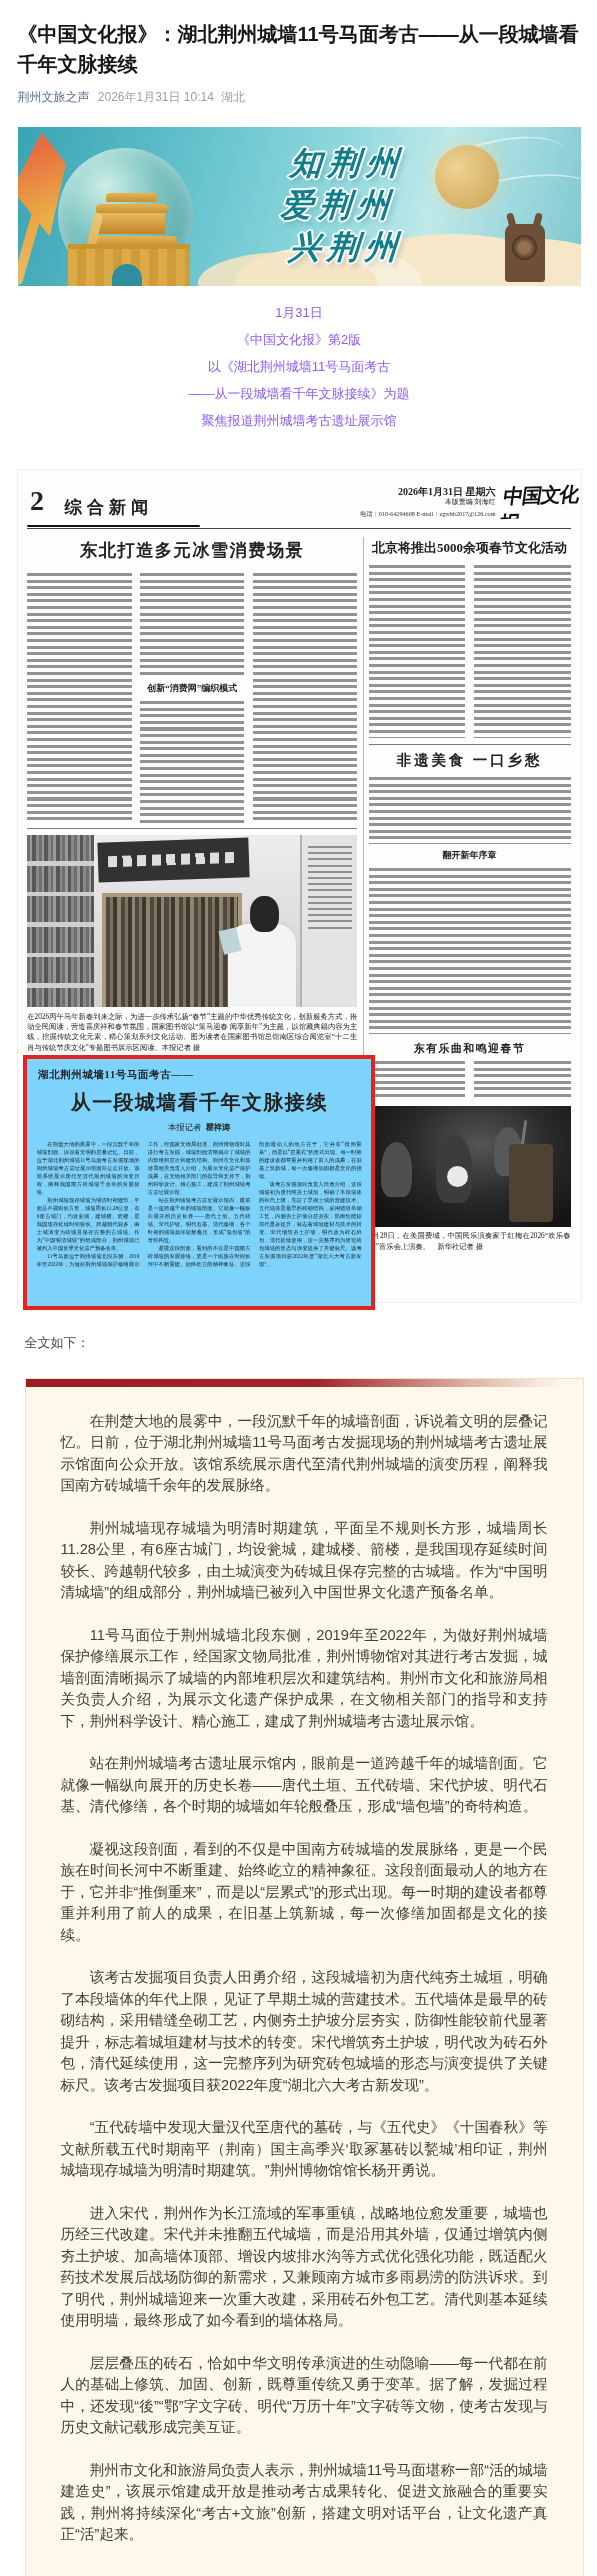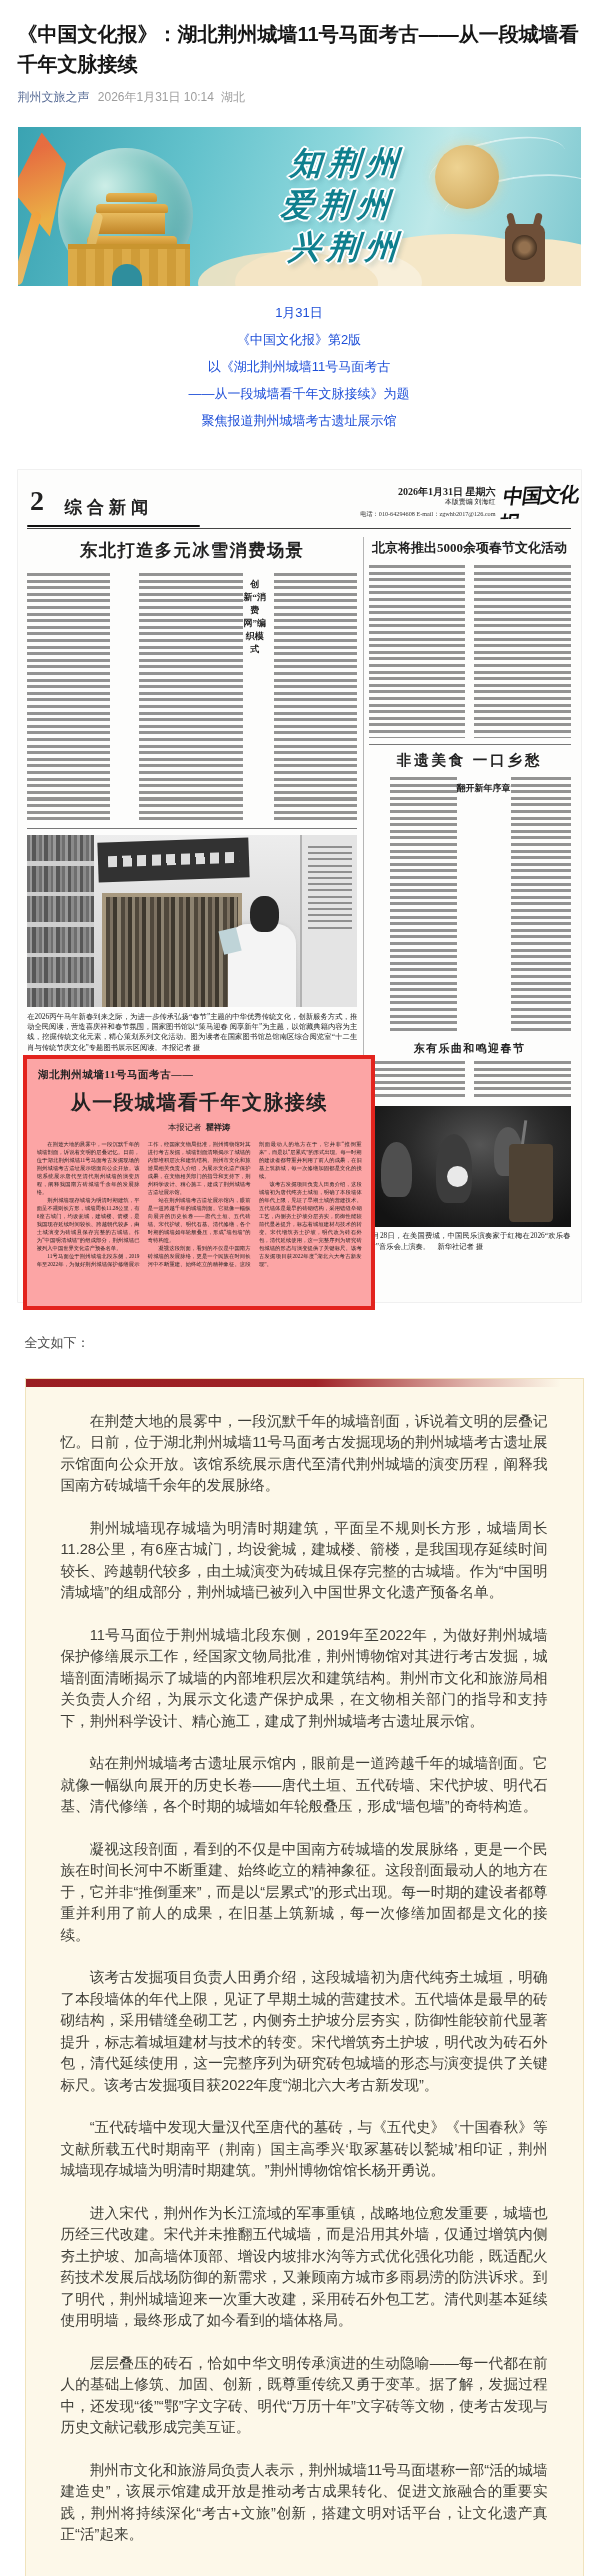--- a/index.html
+++ b/index.html
@@ -46,21 +46,21 @@
   .c2{right:159px;bottom:-32px;width:187px;height:72px;background:#f8efda;}
   .c3{right:-35px;bottom:-16.6px;width:159px;height:64px;}
   .c4{left:180px;bottom:-28px;width:180px;height:62px;background:#f3e3c2;opacity:.9;}
   .bronze{position:absolute;right:36px;bottom:4.2px;width:40px;height:58px;background:#6e4f38;border-radius:8.3px 8.3px 3.5px 3.5px;}
   .bronze:before,.bronze:after{content:"";position:absolute;top:-11px;width:7px;height:16.6px;background:#6e4f38;border-radius:4.2px;}
   .bronze:before{left:3.5px;transform:rotate(-14deg);} .bronze:after{right:3.5px;transform:rotate(14deg);}
   .bronze .coin{position:absolute;left:7.6px;top:11px;width:25px;height:25px;border-radius:50%;
     background:radial-gradient(#94714f 30%,#3c2a1c 75%);}
 
   
-  .intro{margin-top:12.5px;text-align:center;font-size:13px;line-height:27px;color:#1d4ed8;}
+  .intro{margin-top:12.5px;text-align:center;font-size:13px;line-height:27px;color:#8b5cf6;}
 
   
   .np{position:relative;margin-top:36px;width:563px;height:832px;background:#fdfdfc;
       box-shadow:0 0 0 0.7px #eaeaea;font-family:"Liberation Serif","DejaVu Serif",serif;color:#222;}
   .np .abs{position:absolute;}
   .np-pageno{left:12.5px;top:15.3px;font-size:28px;font-weight:700;}
   .np-section{left:47px;top:25px;font-size:17.3px;font-weight:700;letter-spacing:4.9px;}
   .np-info{left:319px;top:16.6px;width:159px;text-align:right;line-height:11px;}
   .np-info .l1{font-size:10px;font-weight:700;}
   .np-info .l2{font-size:7px;}
@@ -72,21 +72,21 @@
   .np-vdiv{left:345px;top:67px;width:0.7px;height:760px;background:#b5b5b5;}
 
   .np-left{left:9.7px;top:64px;width:330px;}
   .np-right{left:351px;top:64px;width:202px;}
   .h-left{font-size:17.3px;font-weight:700;text-align:center;letter-spacing:1.4px;margin:4.2px 0 11px 0;}
   .h-right{font-size:13px;font-weight:700;text-align:center;margin:5.5px 0 8.3px 0;}
   .h-mid{font-size:14.6px;font-weight:700;text-align:center;letter-spacing:2.8px;margin:6px 0 7px 0;}
   .h-low{font-size:11px;font-weight:700;text-align:center;letter-spacing:1.4px;margin:7px 0 5.5px 0;}
   .cols{display:flex;gap:8.3px;}
   .sim{flex:1;background-image:repeating-linear-gradient(180deg,#4c4c4c 0px,#4c4c4c 3.1px,transparent 3.1px,transparent 6.6px);opacity:.6;}
-  .colwrap{flex:1;display:flex;flex-direction:row;margin-left:21px;}
+  .colwrap{flex:1;display:flex;flex-direction:column;}
   .subhead{font-size:9px;font-weight:700;text-align:center;margin:5.5px 0;opacity:1;}
   .contnote{font-size:7px;margin-bottom:4.2px;}
   .np-hr{border:none;border-top:0.7px solid #777;margin:5.5px 0;}
   .caption{font-size:7.3px;line-height:10.4px;text-align:justify;color:#222;margin-top:4.9px;}
 
   
   .ph1{position:relative;width:330px;height:172px;overflow:hidden;background:linear-gradient(#ededed,#d0d0d0);margin-top:2.8px;}
   .ph1 .shelfL{position:absolute;left:0;top:0;bottom:0;width:67px;
     background:repeating-linear-gradient(180deg,rgba(0,0,0,0) 0 26px,#cfcfcf 26px 30.5px),
                repeating-linear-gradient(90deg,#6f6f6f 0 2.8px,#999 2.8px 5.5px,#575757 5.5px 9px,#8a8a8a 9px 11.8px);}
@@ -108,21 +108,21 @@
     background:radial-gradient(ellipse at 55% 32%,#555 0%,#2a2a2a 45%,#131313 85%);margin-top:4.2px;}
   .ph2 .p{position:absolute;background:#4f4f4f;border-radius:50% 50% 30% 30%;}
   .ph2 .p1{left:12.5px;top:36px;width:30.5px;height:55px;}
   .ph2 .p2{left:67px;top:28px;width:36px;height:69px;background:#3c3c3c;}
   .ph2 .p3{left:125px;top:21px;width:28px;height:49px;background:#585858;}
   .ph2 .drum{position:absolute;left:78px;top:60px;width:21px;height:21px;border-radius:50%;background:#e9e9e9;}
   .ph2 .chair{position:absolute;right:18px;bottom:4.2px;width:44px;height:78px;background:#4e4234;border-radius:4.2px;}
   .ph2 .erhu{position:absolute;right:49px;top:14px;width:2.8px;height:76px;background:#777;transform:rotate(8deg);}
 
   
-  .redbox{left:5.5px;top:585px;width:325px;height:233px;border:4.9px solid #e3231d;background:#fca5a5;padding:7px 9.7px;box-sizing:content-box;}
+  .redbox{left:5.5px;top:585px;width:325px;height:233px;border:4.9px solid #e3231d;background:#7dd3fc;padding:7px 9.7px;box-sizing:content-box;}
   .rb-kicker{font-size:10.4px;font-weight:700;letter-spacing:0.7px;margin:2.8px 0 7px 1.4px;}
   .rb-title{font-size:20px;font-weight:700;text-align:center;letter-spacing:1.4px;margin:1.4px 0 5.5px 0;}
   .rb-byline{font-size:8.3px;text-align:center;margin-bottom:7px;}
   .rb-byline b{margin-left:4.2px;}
   .rb-body{column-count:3;column-gap:8.3px;height:147px;overflow:hidden;font-size:5.3px;line-height:8px;text-align:justify;color:#1c1c1c;}
   .rb-body p{margin:0;text-indent:2em;}
 
   
   .fulltext{margin:32px 0 26px 7px;font-size:13px;color:#4a4a4a;}
   .card{position:relative;margin-left:7px;width:487px;padding:32px 35px 72px 35px;

